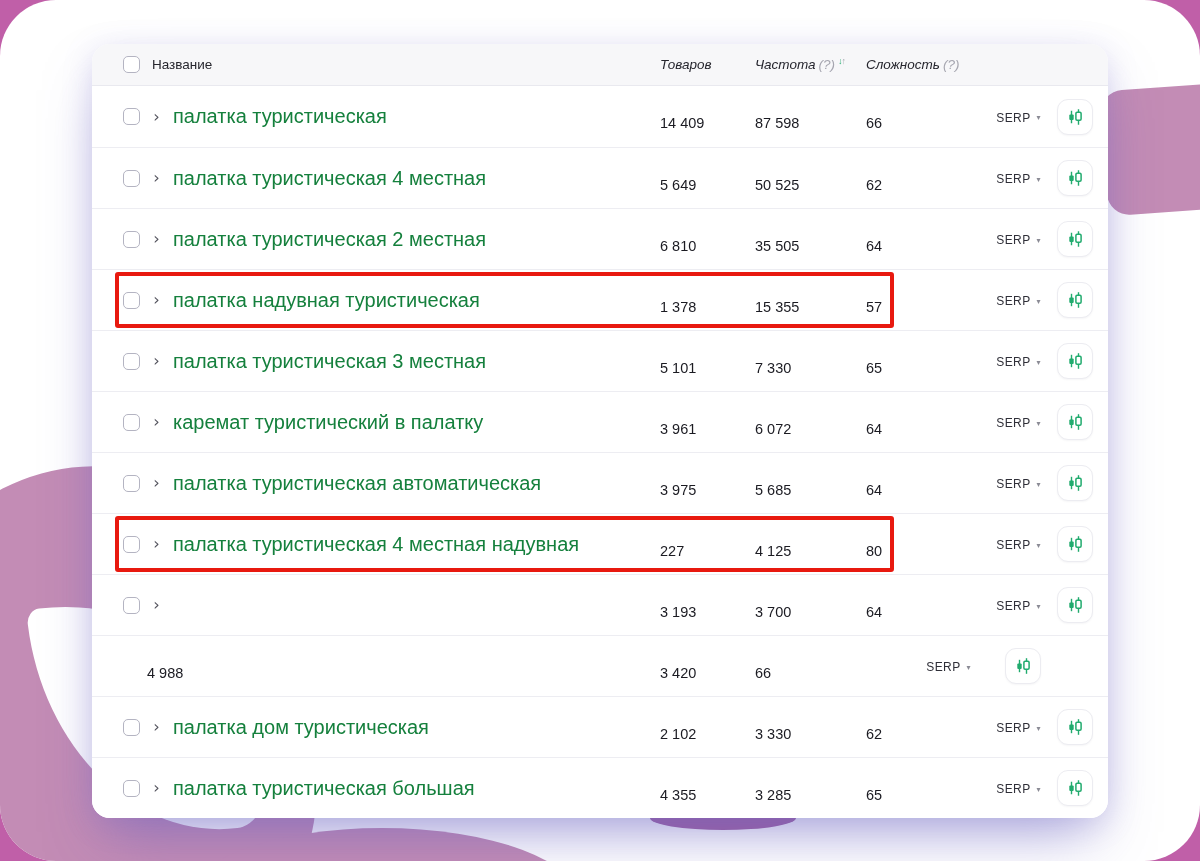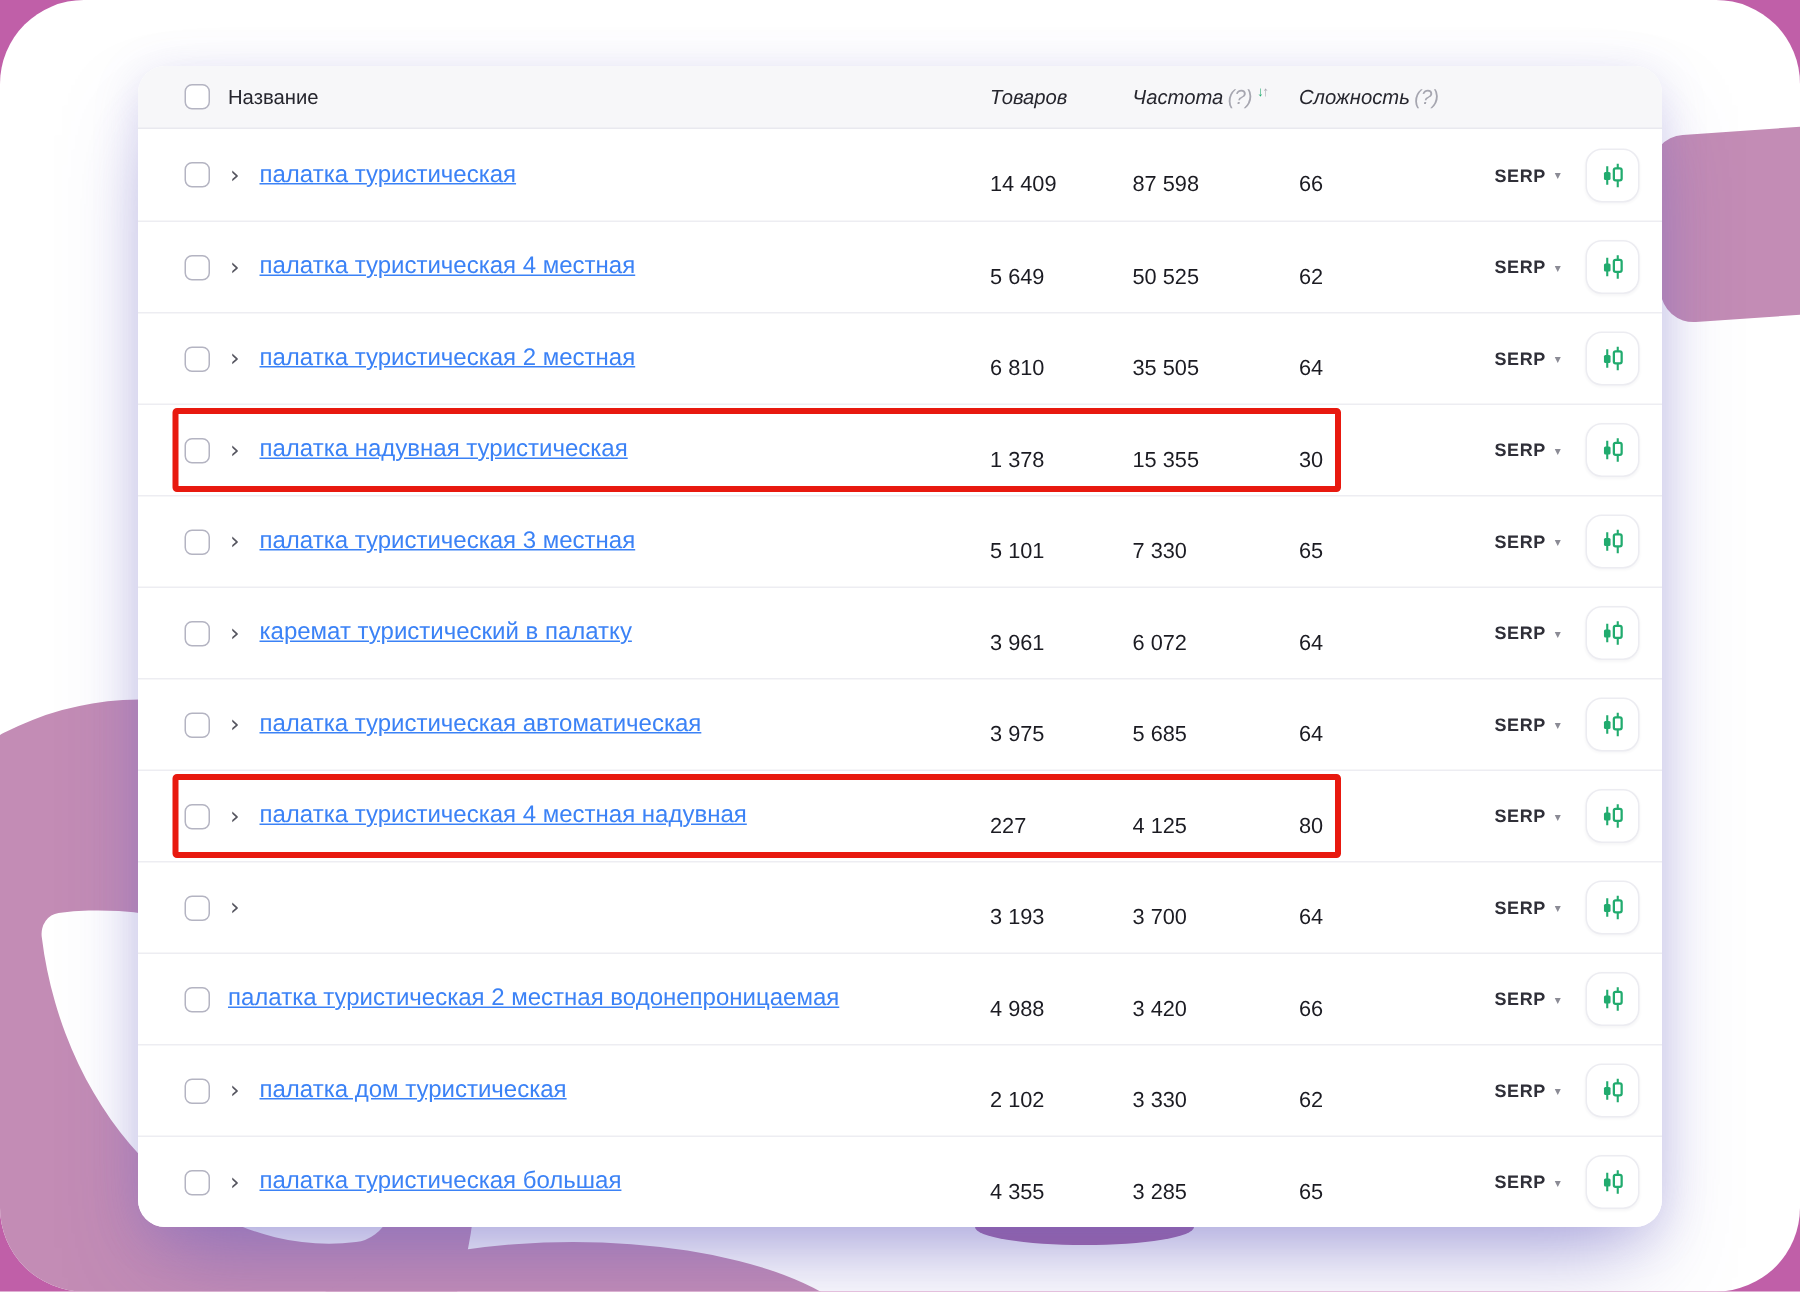--- a/index.html
+++ b/index.html
@@ -67,34 +67,34 @@
   .col-name{display:flex;align-items:center;gap:12px;min-width:0;}
   .checkbox{
     width:17px;height:17px;flex:none;box-sizing:border-box;
     border:1.5px solid #b4b4c2;border-radius:5px;background:#fff;cursor:pointer;
   }
   .chev{
     width:9px;flex:none;text-align:center;
     font-size:16px;line-height:1;color:#55555f;cursor:pointer;
     font-family:"DejaVu Sans",sans-serif;
   }
-  .kw{font-size:16px;color:#3b82f6;white-space:nowrap;text-decoration:underline;}
+  .kw{font-size:20px;color:#15803d;white-space:nowrap;}
   .cell{font-size:14.5px;color:#1b1b22;padding-left:24px;margin-top:13px;}
   .th-cell{padding-left:24px;white-space:nowrap;cursor:pointer;font-style:italic;}
   .hint{color:#a6a6b0;margin-left:3px;}
   .sort{
     display:inline-block;font-size:9px;margin-left:3px;
     position:relative;top:-5px;letter-spacing:-1px;cursor:pointer;
   }
   .sort-down{color:#21ab6e;}
   .sort-up{color:#a9a9b3;}
   .col-serp{text-align:right;}
   .serp-btn{
     background:none;border:none;padding:0;cursor:pointer;
-    font-family:inherit;font-size:12px;font-weight:700;letter-spacing:.4px;
+    font-family:inherit;font-size:12px;font-weight:400;letter-spacing:.4px;
     color:#2f2f38;display:inline-flex;align-items:center;gap:6px;
   }
   .serp-caret{font-size:8px;color:#8b8b95;font-family:"DejaVu Sans",sans-serif;}
   .col-action{display:flex;justify-content:flex-end;}
   .icon-btn{
     width:36px;height:36px;padding:0;cursor:pointer;
     border:1px solid #ececf1;border-radius:11px;background:#fff;
     display:flex;align-items:center;justify-content:center;
     box-shadow:0 1px 2px rgba(20,20,40,0.04);
   }
@@ -210,21 +210,21 @@
   </div>
 
   <div class="grid-row row highlight">
     <div class="col-name">
       <span class="checkbox"></span>
       <span class="chev">›</span>
       <span class="kw">палатка надувная туристическая</span>
     </div>
     <div class="cell">1 378</div>
     <div class="cell">15 355</div>
-    <div class="cell">30</div>
+    <div class="cell">57</div>
     <div class="col-serp">
       <button class="serp-btn">
         <span>SERP</span>
         <span class="serp-caret">▾</span>
       </button>
     </div>
     <div class="col-action">
       <button class="icon-btn">
         <svg width="20" height="20" viewBox="0 0 20 20">
           <line x1="6.5" y1="3.8" x2="6.5" y2="16.2" stroke="#21ab6e" stroke-width="1.4"></line>
@@ -364,25 +364,20 @@
           <line x1="6.5" y1="3.8" x2="6.5" y2="16.2" stroke="#21ab6e" stroke-width="1.4"></line>
           <rect x="4.3" y="7.6" width="4.4" height="5.4" rx="1" fill="#21ab6e"></rect>
           <line x1="13.5" y1="2.2" x2="13.5" y2="17.8" stroke="#21ab6e" stroke-width="1.4"></line>
           <rect x="10.9" y="5.2" width="5.2" height="8.0" rx="1.2" fill="#ffffff" stroke="#21ab6e" stroke-width="1.5"></rect>
         </svg>
       </button>
     </div>
   </div>
 
   <div class="grid-row row">
-    <div class="col-name">
-      <span class="checkbox"></span>
-
-      <span class="kw">палатка туристическая 2 местная водонепроницаемая</span>
-    </div>
     <div class="cell">4 988</div>
     <div class="cell">3 420</div>
     <div class="cell">66</div>
     <div class="col-serp">
       <button class="serp-btn">
         <span>SERP</span>
         <span class="serp-caret">▾</span>
       </button>
     </div>
     <div class="col-action">

